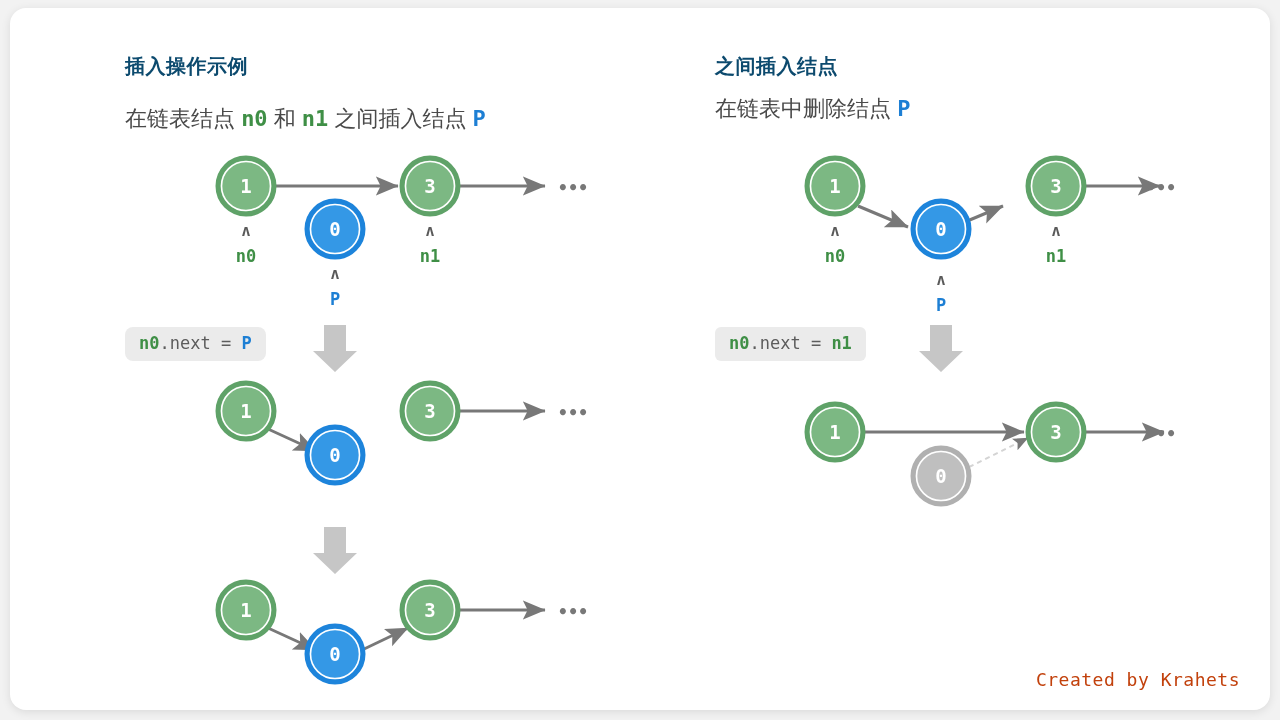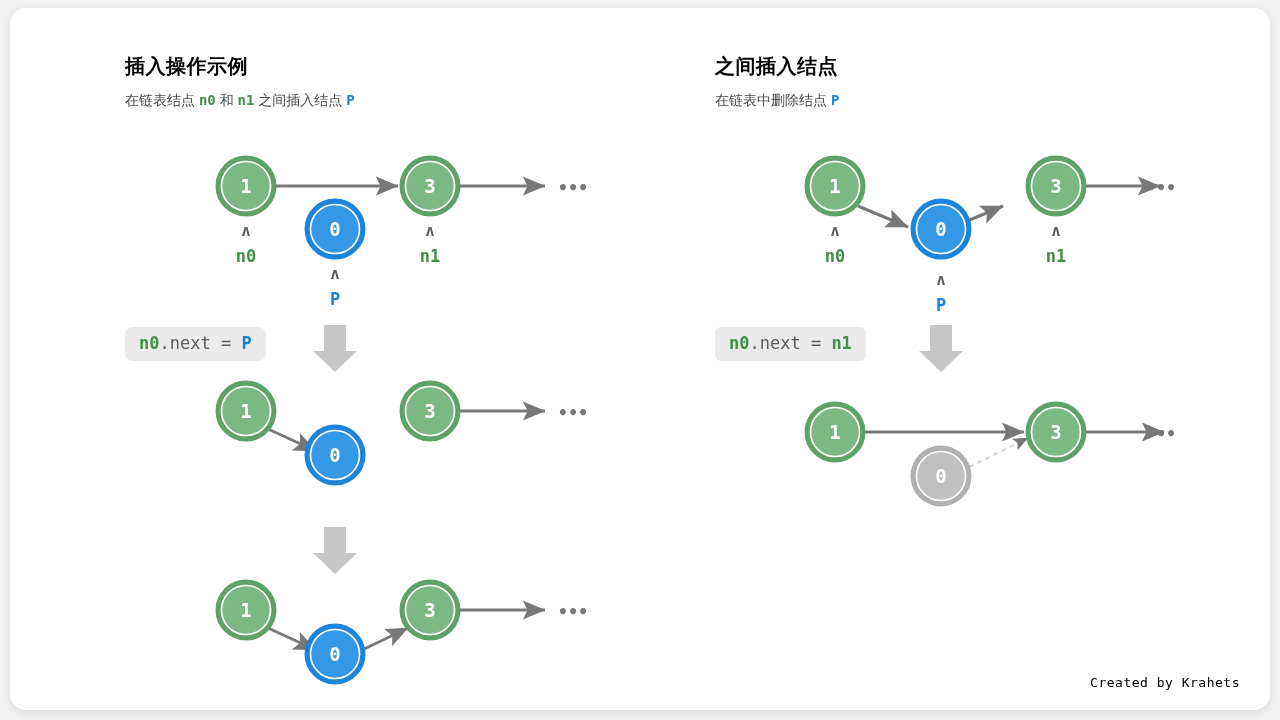--- a/index.html
+++ b/index.html
@@ -28,29 +28,30 @@
     box-shadow: 0 2px 10px rgba(0,0,0,0.10);
   }
   .panel { position: absolute; top: 0; height: 702px; }
   #panel-left  { left: 0px;   width: 630px; }
   #panel-right { left: 630px; width: 630px; }
 
   .panel-title {
     position: absolute;
     font-size: 20px;
     font-weight: bold;
-    color: #000000;
+    color: #0c4a6e;
     letter-spacing: 0.5px;
     white-space: nowrap;
   }
   .panel-subtitle {
     position: absolute;
-    font-size: 14px;
+    font-size: 22px;
     color: #4a4a4a;
     white-space: nowrap;
+    margin-top: 12px;
   }
   .mono {
     font-family: "DejaVu Sans Mono", "Liberation Mono", monospace;
     font-weight: bold;
   }
   .c-green { color: #3f8f46; }
   .c-blue  { color: #1d7fd4; }
 
   
   .code-chip {
@@ -90,22 +91,22 @@
     font-size: 15px;
     font-weight: bold;
     fill: #5a5a5a;
   }
 
   #credit {
     position: absolute;
     right: 30px;
     bottom: 20px;
     font-family: "DejaVu Sans Mono", "Liberation Mono", monospace;
-    font-size: 13px;
-    color: #000000;
+    font-size: 18px;
+    color: #c2410c;
     letter-spacing: 0.5px;
     white-space: nowrap;
   }
 </style>
 </head>
 <body>
 
 <div id="stage">
   <div id="card">
 
@@ -212,21 +213,21 @@
           </g>
           <text x="563" y="610" text-anchor="middle" fill="#787878" font-size="17" font-weight="bold" font-family="DejaVu Sans Mono, monospace">•••</text>
         </g>
       </svg>
     </div>
 
     <div class="panel" id="panel-right">
 
       <div class="panel-title" style="left:75px; top:45px;">之间插入结点</div>
 
-      <div class="panel-subtitle" style="left:75px; top:84px;">
+      <div class="panel-subtitle" style="left:75px; top:74px;">
         <span>在链表中删除结点 </span><span class="mono c-blue">P</span>
       </div>
 
       <div class="code-chip" style="left:75px; top:319px;">
         <b class="c-green">n0</b><span>.next = </span><b class="c-green">n1</b>
       </div>
 
       <svg class="draw" viewBox="0 0 630 702">
 
         <g>

